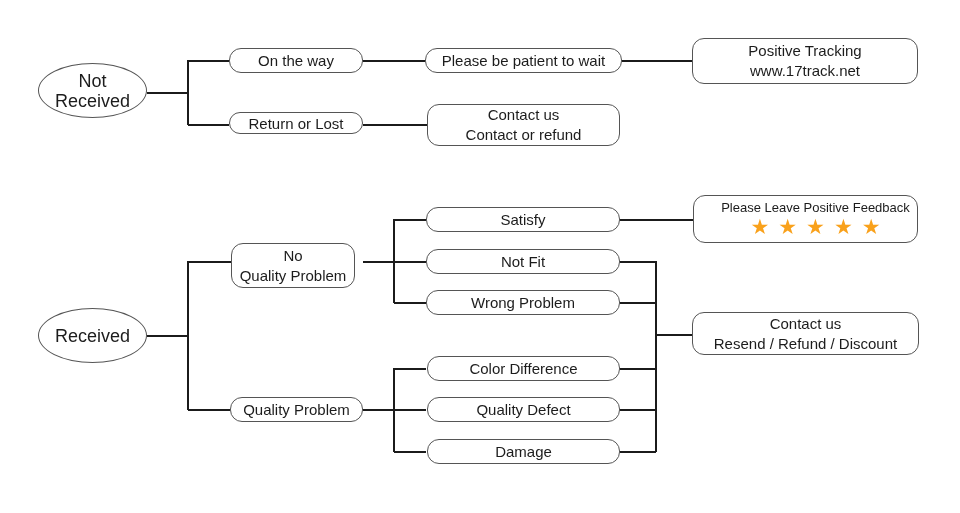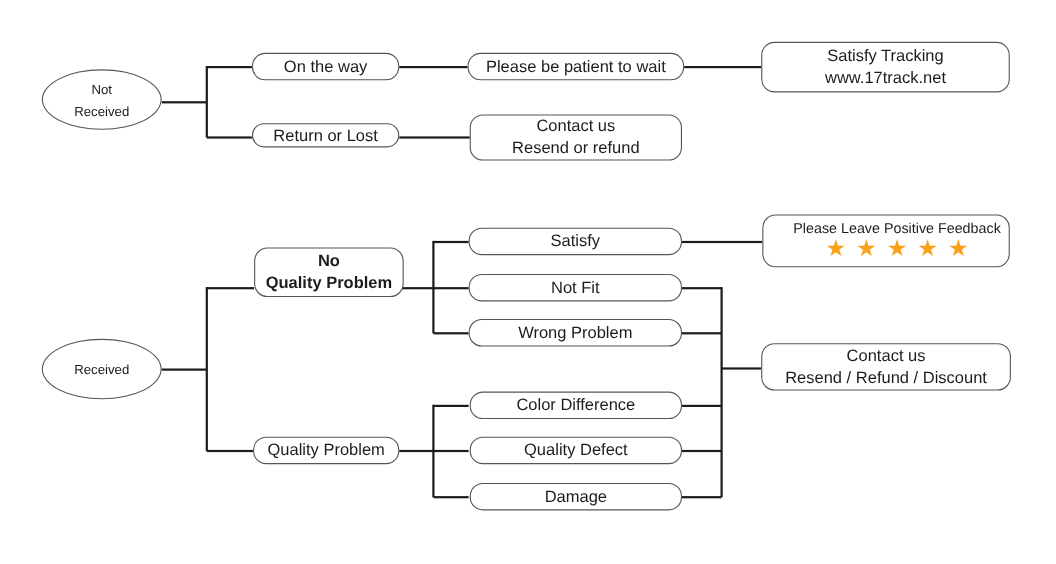--- a/index.html
+++ b/index.html
@@ -18,21 +18,21 @@
     position:absolute;box-sizing:border-box;background:var(--box-bg);
     border:1.2px solid var(--box-border);border-radius:12px;
     display:flex;flex-direction:column;align-items:center;justify-content:center;
     font-size:15px;line-height:19px;text-align:center;white-space:nowrap;
   }
   .box.tall{border-radius:12px;line-height:20px;}
   .ellipse{
     position:absolute;box-sizing:border-box;background:var(--box-bg);
     border:1.2px solid var(--box-border);border-radius:50%;
     display:flex;flex-direction:column;align-items:center;justify-content:center;
-    font-size:12px;line-height:20px;text-align:center;
+    font-size:18px;line-height:20px;text-align:center;
   }
   .hline{position:absolute;height:1.5px;background:var(--line);}
   .vline{position:absolute;width:1.5px;background:var(--line);}
   .feedback-title{font-size:13px;line-height:16px;white-space:nowrap;}
   .star-row{display:flex;gap:9px;justify-content:center;align-items:center;
     color:var(--star);font-size:21px;line-height:22px;}
   .star{display:inline-block;}
 </style>
 </head>
 <body>
@@ -75,38 +75,38 @@
 
   <div class="box" style="left:229px;top:48px;width:134px;height:25px;">
     <span>On the way</span>
   </div>
 
   <div class="box" style="left:425px;top:48px;width:197px;height:25px;">
     <span>Please be patient to wait</span>
   </div>
 
   <div class="box tall" style="left:692px;top:38px;width:226px;height:46px;">
-    <span>Satisfy Tracking</span>
+    <span>Positive Tracking</span>
     <span>www.17track.net</span>
   </div>
 
   <div class="box" style="left:229px;top:112px;width:134px;height:22px;">
     <span>Return or Lost</span>
   </div>
 
   <div class="box tall" style="left:427px;top:104px;width:193px;height:42px;">
     <span>Contact us</span>
-    <span>Resend or refund</span>
+    <span>Contact or refund</span>
   </div>
 
   <div class="ellipse" style="left:38px;top:308px;width:109px;height:55px;">
     <span>Received</span>
   </div>
 
-  <div class="box tall" style="left:231px;top:225px;width:136px;height:45px;font-weight:bold;">
+  <div class="box tall" style="left:231px;top:243px;width:124px;height:45px;">
     <span>No</span>
     <span>Quality Problem</span>
   </div>
 
   <div class="box" style="left:230px;top:397px;width:133px;height:25px;">
     <span>Quality Problem</span>
   </div>
 
   <div class="box" style="left:426px;top:207px;width:194px;height:25px;">
     <span>Satisfy</span>

